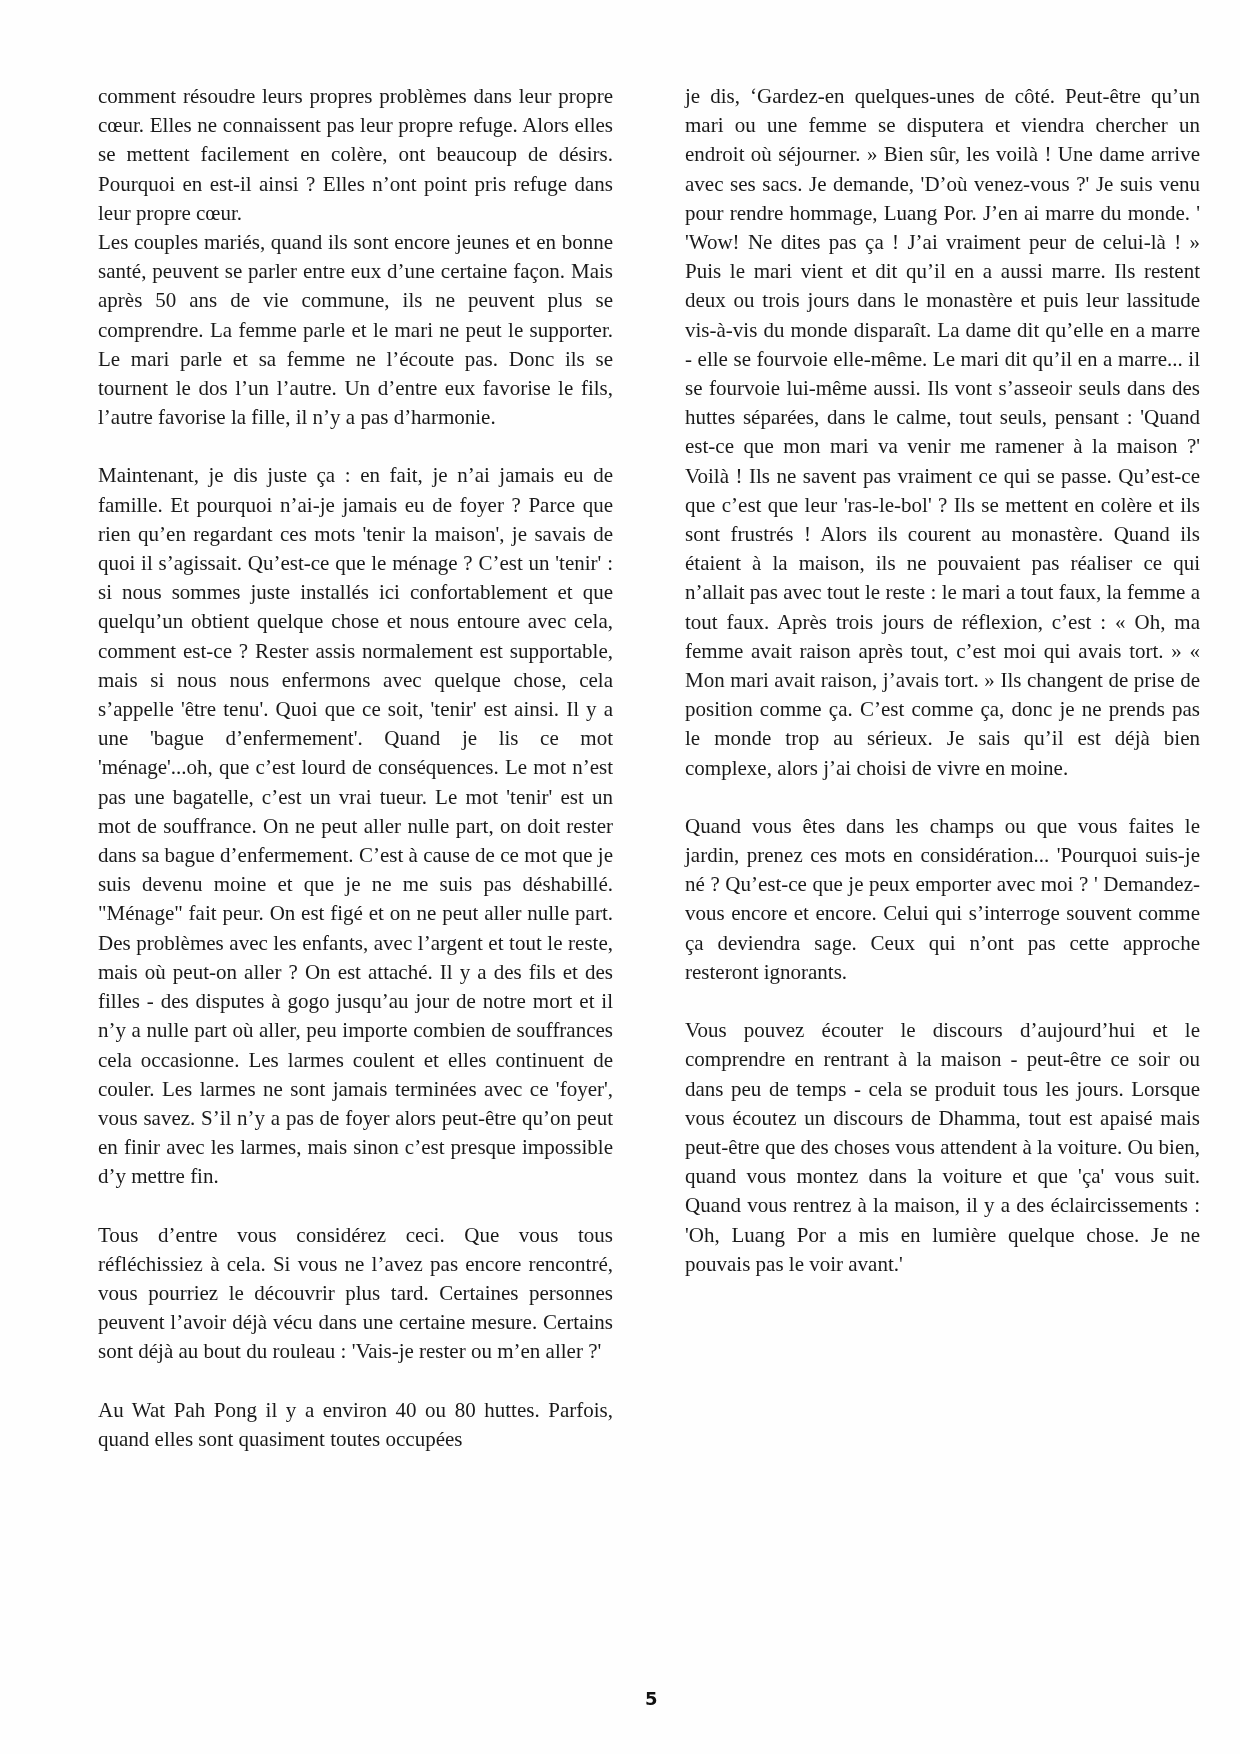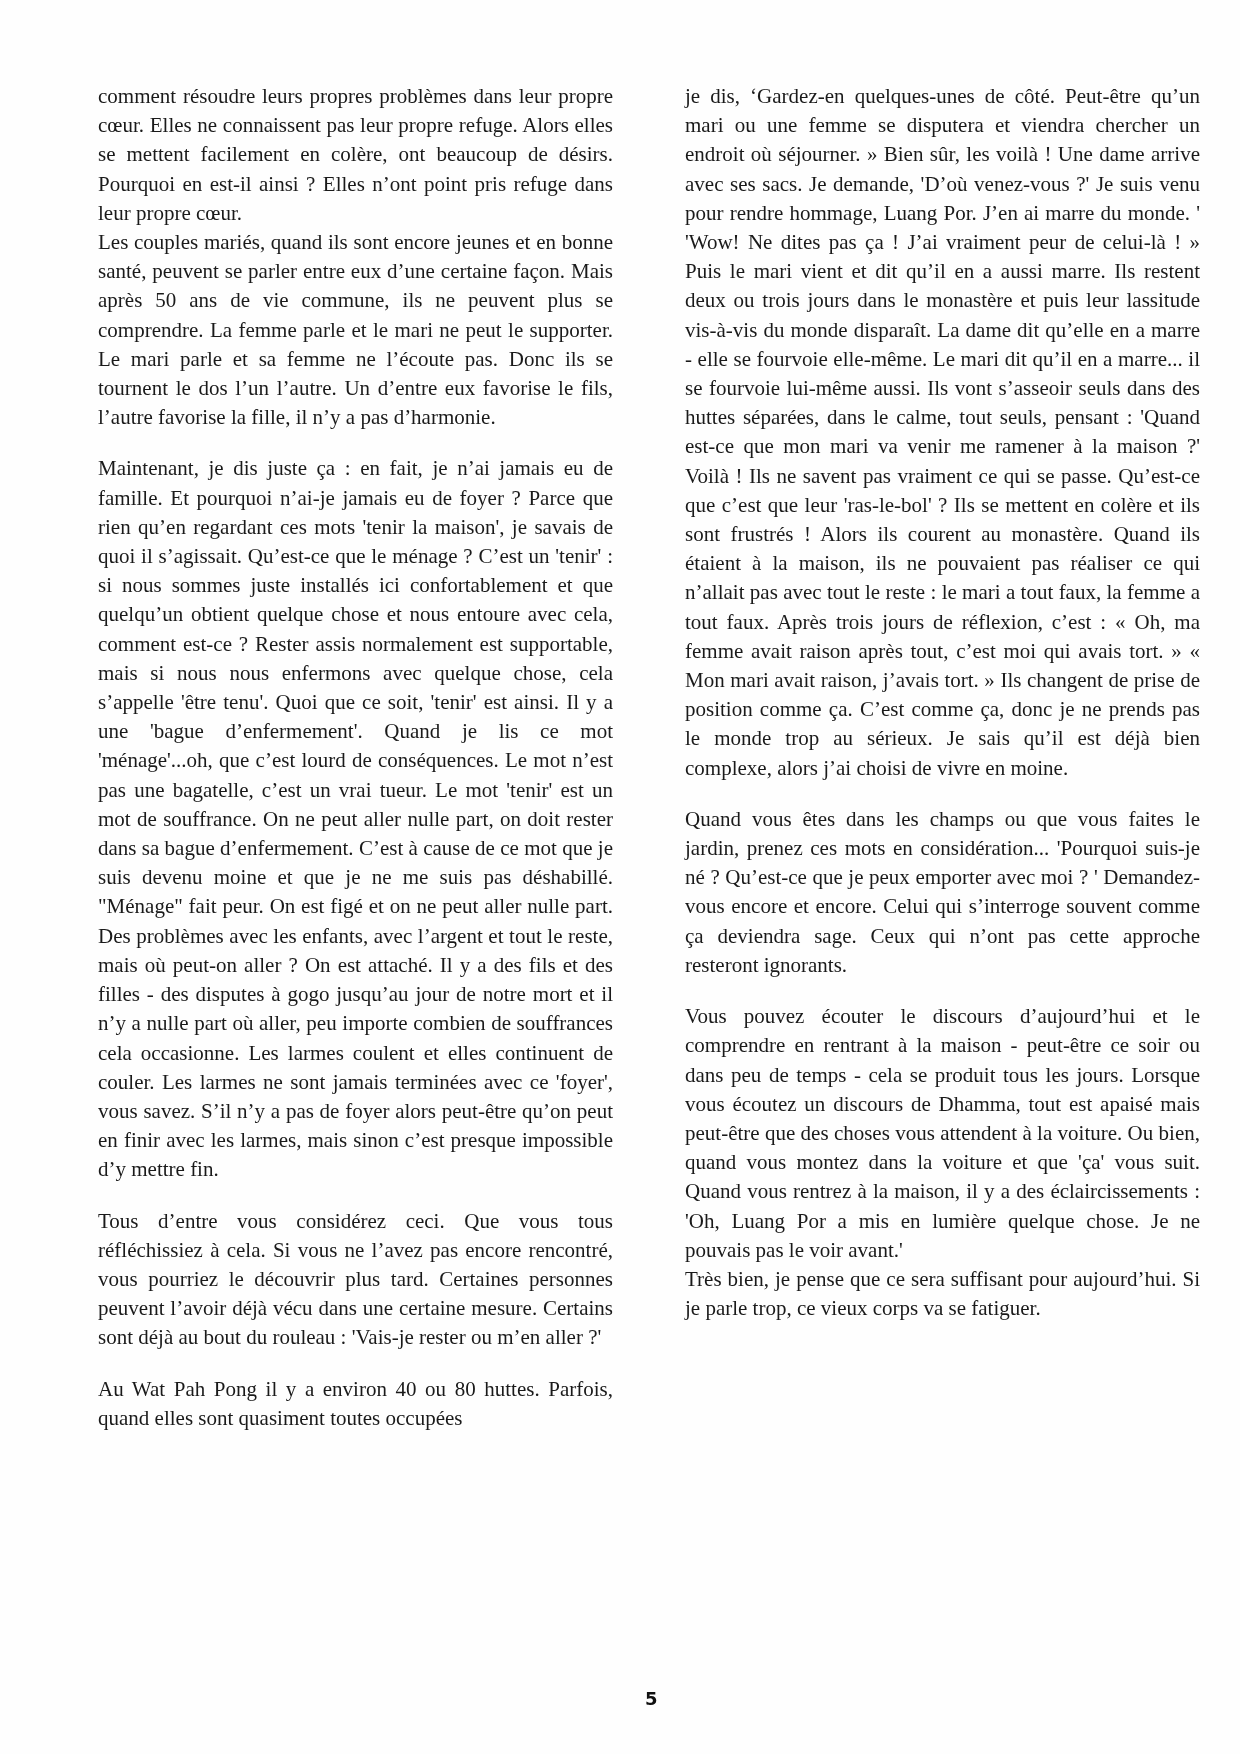--- a/index.html
+++ b/index.html
@@ -7,21 +7,21 @@
   .page { position: absolute; left: 0; top: 0; width: 1240px; height: 1754px; background: #fefefe; }
   .col {
     position: absolute; top: 82px; width: 515px;
     font-family: "Liberation Serif", serif;
     font-size: 21px; line-height: 29.2px; color: #1a1a1a;
     text-align: justify; hyphens: none;
   }
   .col.left { left: 98px; }
   .col.right { left: 685px; }
   .col p { margin: 0; }
-  .col p.gap { margin-top: 22px; }
+  .col p.gap { margin-top: 29px; }
   .pagenum {
     position: absolute; left: 645px; top: 1688px;
     font-family: "DejaVu Sans", sans-serif; font-weight: bold;
     font-size: 18px; color: #111;
   }
 </style>
 </head>
 <body>
 
 <div class="page">
@@ -30,17 +30,16 @@
     <p>Les couples mariés, quand ils sont encore jeunes et en bonne santé, peuvent se parler entre eux d’une certaine façon. Mais après 50 ans de vie commune, ils ne peuvent plus se comprendre. La femme parle et le mari ne peut le supporter. Le mari parle et sa femme ne l’écoute pas. Donc ils se tournent le dos l’un l’autre. Un d’entre eux favorise le fils, l’autre favorise la fille, il n’y a pas d’harmonie.</p>
     <p class="gap">Maintenant, je dis juste ça : en fait, je n’ai jamais eu de famille. Et pourquoi n’ai-je jamais eu de foyer ? Parce que rien qu’en regardant ces mots 'tenir la maison', je savais de quoi il s’agissait. Qu’est-ce que le ménage ? C’est un 'tenir' : si nous sommes juste installés ici confortablement et que quelqu’un obtient quelque chose et nous entoure avec cela, comment est-ce ? Rester assis normalement est supportable, mais si nous nous enfermons avec quelque chose, cela s’appelle 'être tenu'. Quoi que ce soit, 'tenir' est ainsi. Il y a une 'bague d’enfermement'. Quand je lis ce mot 'ménage'...oh, que c’est lourd de conséquences. Le mot n’est pas une bagatelle, c’est un vrai tueur. Le mot 'tenir' est un mot de souffrance. On ne peut aller nulle part, on doit rester dans sa bague d’enfermement. C’est à cause de ce mot que je suis devenu moine et que je ne me suis pas déshabillé. "Ménage" fait peur. On est figé et on ne peut aller nulle part. Des problèmes avec les enfants, avec l’argent et tout le reste, mais où peut-on aller ? On est attaché. Il y a des fils et des filles - des disputes à gogo jusqu’au jour de notre mort et il n’y a nulle part où aller, peu importe combien de souffrances cela occasionne. Les larmes coulent et elles continuent de couler. Les larmes ne sont jamais terminées avec ce 'foyer', vous savez. S’il n’y a pas de foyer alors peut-être qu’on peut en finir avec les larmes, mais sinon c’est presque impossible d’y mettre fin.</p>
     <p class="gap">Tous d’entre vous considérez ceci. Que vous tous réfléchissiez à cela. Si vous ne l’avez pas encore rencontré, vous pourriez le découvrir plus tard. Certaines personnes peuvent l’avoir déjà vécu dans une certaine mesure. Certains sont déjà au bout du rouleau : 'Vais-je rester ou m’en aller ?'</p>
     <p class="gap">Au Wat Pah Pong il y a environ 40 ou 80 huttes. Parfois, quand elles sont quasiment toutes occupées</p>
   </div>
 
   <div class="col right">
     <p>je dis, ‘Gardez-en quelques-unes de côté. Peut-être qu’un mari ou une femme se disputera et viendra chercher un endroit où séjourner. » Bien sûr, les voilà ! Une dame arrive avec ses sacs. Je demande, 'D’où venez-vous ?' Je suis venu pour rendre hommage, Luang Por. J’en ai marre du monde. ' 'Wow! Ne dites pas ça ! J’ai vraiment peur de celui-là ! » Puis le mari vient et dit qu’il en a aussi marre. Ils restent deux ou trois jours dans le monastère et puis leur lassitude vis-à-vis du monde disparaît. La dame dit qu’elle en a marre - elle se fourvoie elle-même. Le mari dit qu’il en a marre... il se fourvoie lui-même aussi.  Ils vont s’asseoir seuls dans des huttes séparées, dans le calme, tout seuls, pensant : 'Quand est-ce que mon mari va venir me ramener à la maison ?' Voilà ! Ils ne savent pas vraiment ce qui se passe. Qu’est-ce que c’est que leur 'ras-le-bol' ? Ils se mettent en colère et ils sont frustrés ! Alors ils courent au monastère. Quand ils étaient à la maison, ils ne pouvaient pas réaliser ce qui n’allait pas avec tout le reste : le mari a tout faux, la femme a tout faux. Après trois jours de réflexion, c’est : « Oh, ma femme avait raison après tout, c’est moi qui avais tort. » « Mon mari avait raison, j’avais tort. » Ils changent de prise de position comme ça. C’est comme ça, donc je ne prends pas le monde trop au sérieux. Je sais qu’il est déjà bien complexe, alors j’ai choisi de vivre en moine.</p>
     <p class="gap">Quand vous êtes dans les champs ou que vous faites le jardin, prenez ces mots en considération... 'Pourquoi suis-je né ? Qu’est-ce que je peux emporter avec moi ? ' Demandez-vous encore et encore. Celui qui s’interroge souvent comme ça deviendra sage. Ceux qui n’ont pas cette approche resteront ignorants.</p>
     <p class="gap">Vous pouvez écouter le discours d’aujourd’hui et le comprendre en rentrant à la maison - peut-être ce soir ou dans peu de temps - cela se produit tous les jours. Lorsque vous écoutez un discours de Dhamma, tout est apaisé mais peut-être que des choses vous attendent à la voiture. Ou bien, quand vous montez dans la voiture et que 'ça' vous suit. Quand vous rentrez à la maison, il y a des éclaircissements : 'Oh, Luang Por a mis en lumière quelque chose. Je ne pouvais pas le voir avant.'</p>
-    <p>Très bien, je pense que ce sera suffisant pour aujourd’hui. Si je parle trop, ce vieux corps va se fatiguer.</p>
   </div>
 
   <div class="pagenum">5</div>
 </div>
 
 </body></html>

